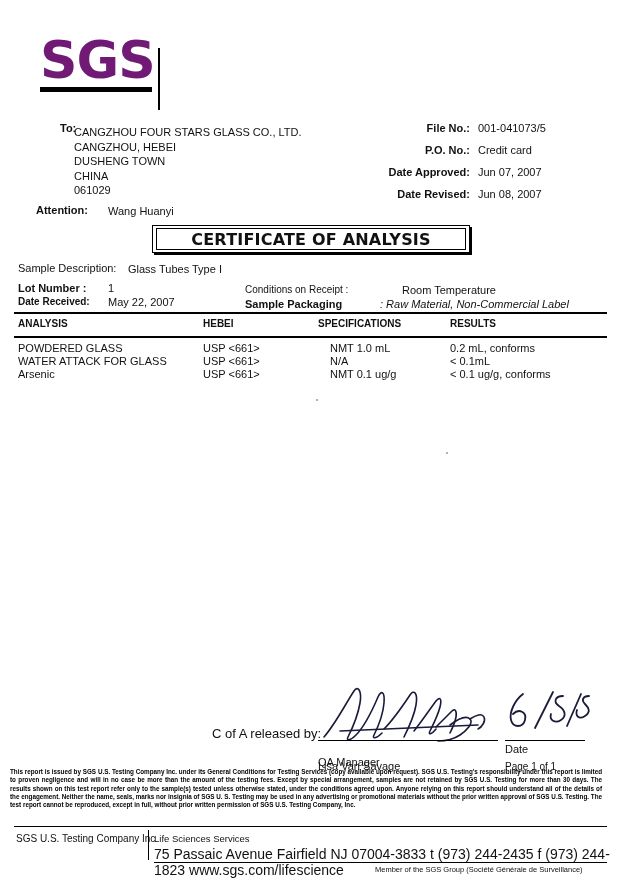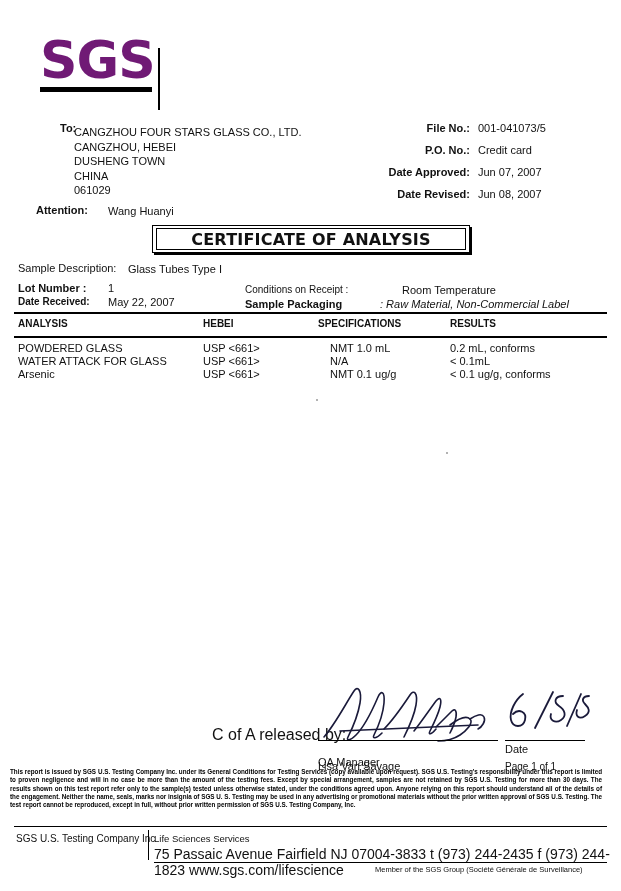--- a/index.html
+++ b/index.html
@@ -248,21 +248,21 @@
     background: #999;
     width: 2px;
     height: 2px;
     border-radius: 50%;
   }
   
   .released-label {
     position: absolute;
     left: 212px;
     top: 726px;
-    font-size: 16px;
+    font-size: 13px;
   }
   .sig-line {
     position: absolute;
     left: 318px;
     top: 740px;
     width: 180px;
     height: 1px;
     background: #000;
   }
   .sig-name {

